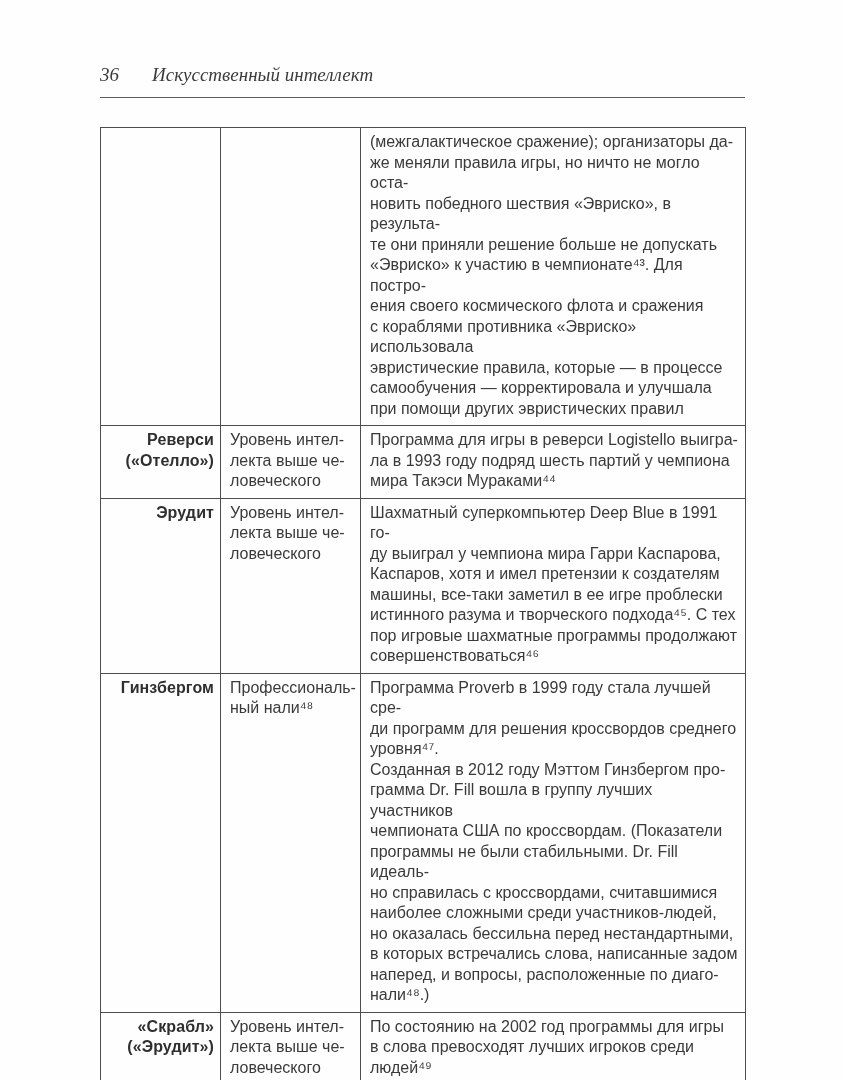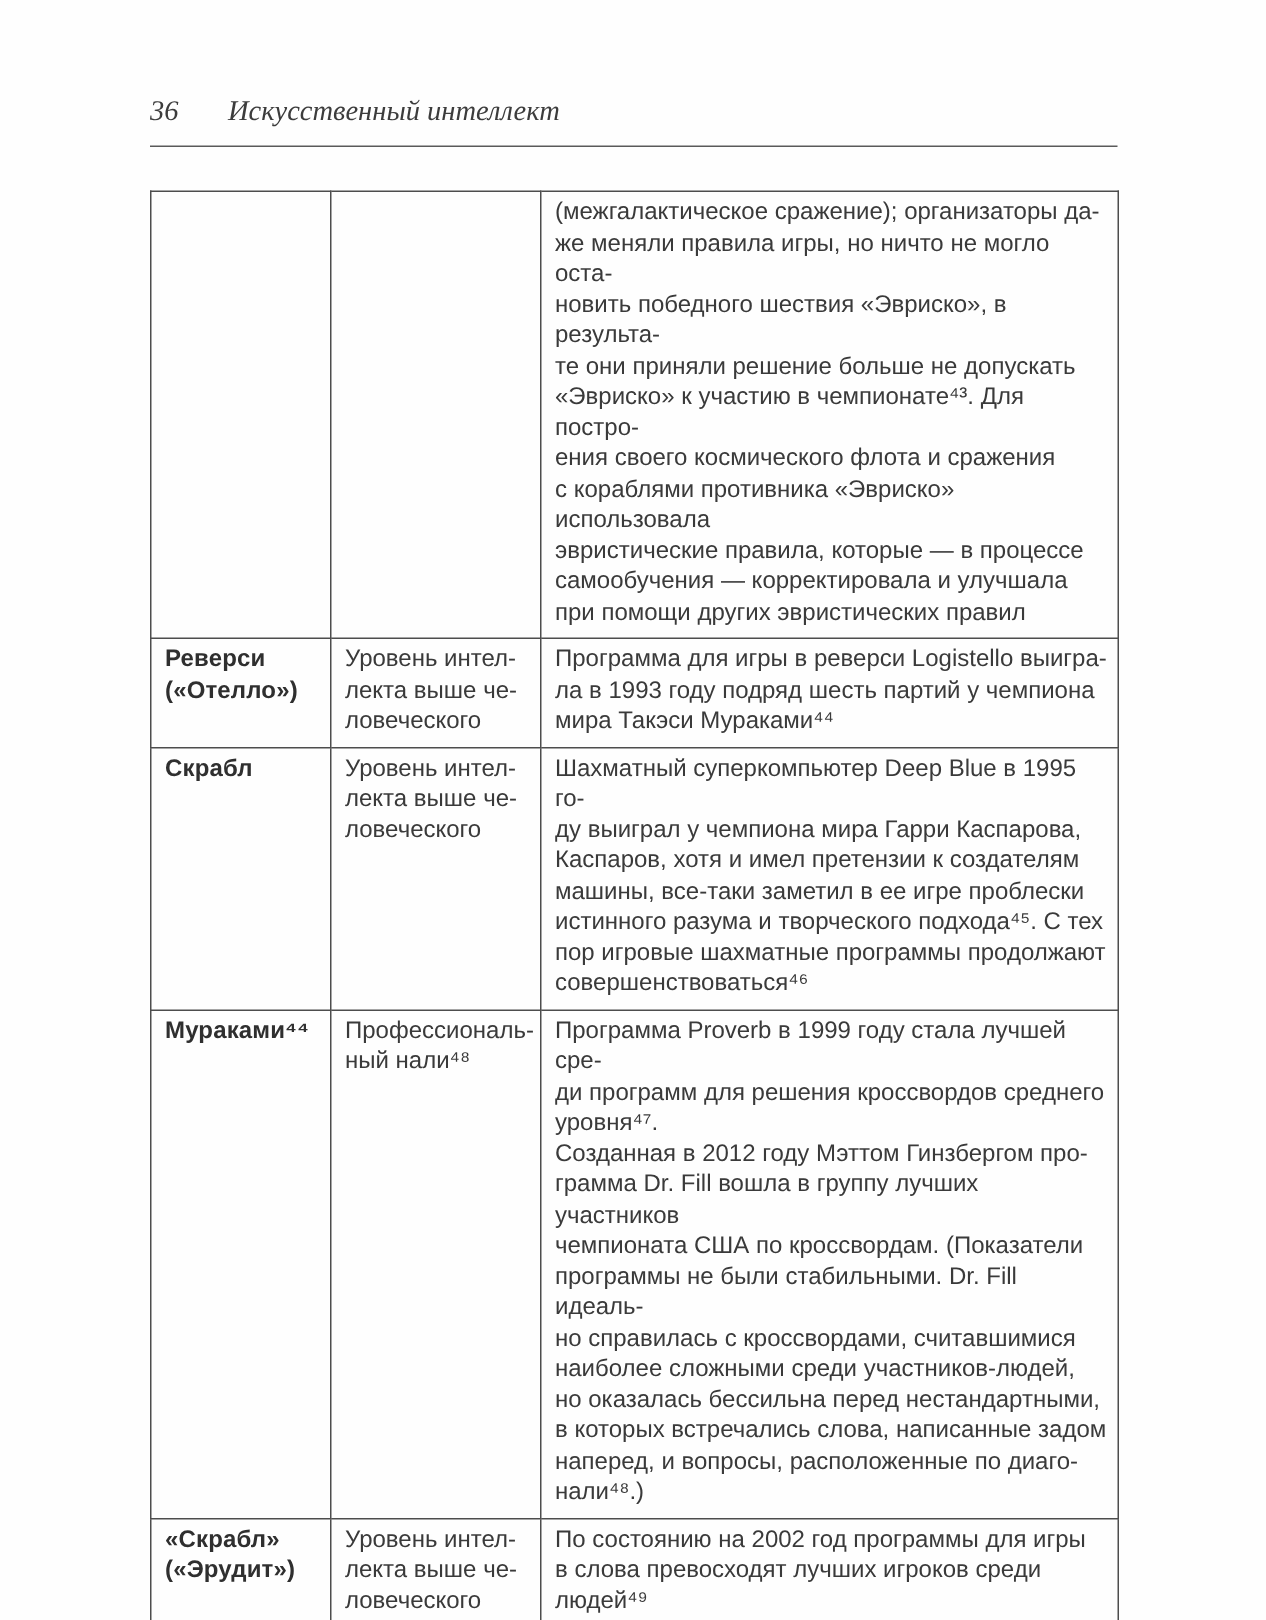--- a/index.html
+++ b/index.html
@@ -57,20 +57,21 @@
     padding: 4px 6px 6px 9px;
     font-size: 16px;
     line-height: 20.5px;
     white-space: pre-line;
     color: #3a3a3a;
   }
   .ai-table td.game-cell {
     font-weight: bold;
     color: #2f2f2f;
     letter-spacing: 0.1px;
+    text-align: right;
   }
 </style>
 </head>
 <body>
 
 <div class="page">
 
   <div class="running-head">
     <span class="page-number">36</span><span>Искусственный интеллект</span>
   </div>
@@ -101,34 +102,34 @@
         <td class="game-cell">Реверси
 («Отелло»)</td>
         <td class="level-cell">Уровень интел-
 лекта выше че-
 ловеческого</td>
         <td class="desc-cell">Программа для игры в реверси Logistello выигра-
 ла в 1993 году подряд шесть партий у чемпиона
 мира Такэси Мураками⁴⁴</td>
       </tr>
       <tr>
-        <td class="game-cell">Скрабл</td>
+        <td class="game-cell">Эрудит</td>
         <td class="level-cell">Уровень интел-
 лекта выше че-
 ловеческого</td>
-        <td class="desc-cell">Шахматный суперкомпьютер Deep Blue в 1995 го-
+        <td class="desc-cell">Шахматный суперкомпьютер Deep Blue в 1991 го-
 ду выиграл у чемпиона мира Гарри Каспарова,
 Каспаров, хотя и имел претензии к создателям
 машины, все-таки заметил в ее игре проблески
 истинного разума и творческого подхода⁴⁵. С тех
 пор игровые шахматные программы продолжают
 совершенствоваться⁴⁶</td>
       </tr>
       <tr>
-        <td class="game-cell">Мураками⁴⁴</td>
+        <td class="game-cell">Гинзбергом</td>
         <td class="level-cell">Профессиональ-
 ный нали⁴⁸</td>
         <td class="desc-cell">Программа Proverb в 1999 году стала лучшей сре-
 ди программ для решения кроссвордов среднего
 уровня⁴⁷.
 Созданная в 2012 году Мэттом Гинзбергом про-
 грамма Dr. Fill вошла в группу лучших участников
 чемпионата США по кроссвордам. (Показатели
 программы не были стабильными. Dr. Fill идеаль-
 но справилась с кроссвордами, считавшимися

